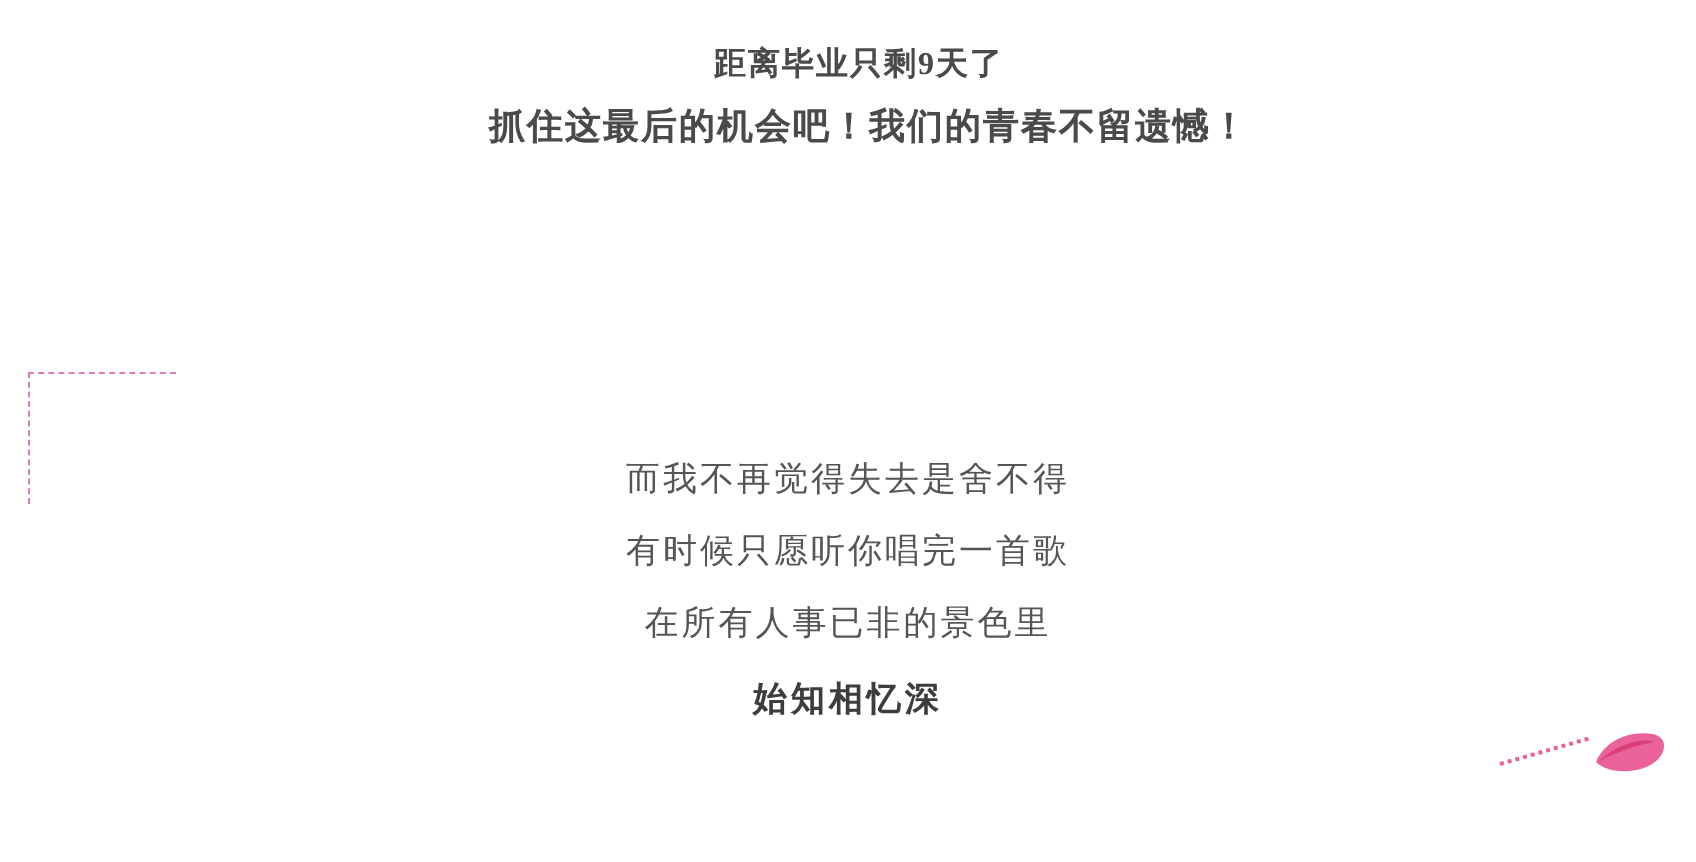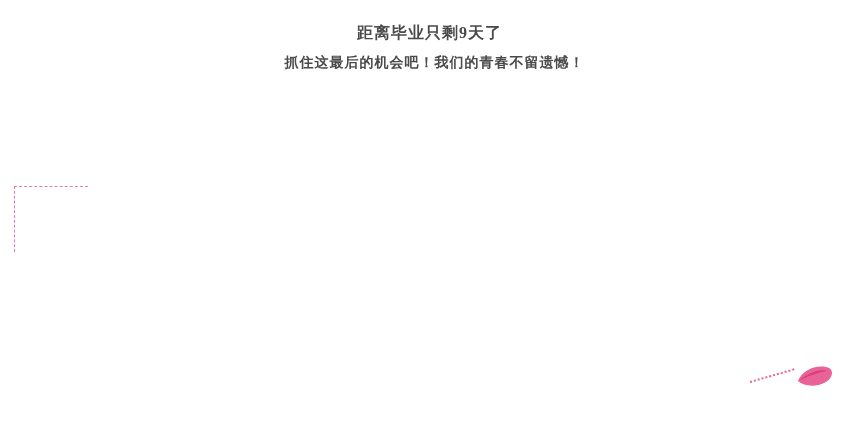--- a/index.html
+++ b/index.html
@@ -37,21 +37,21 @@
   }
   .header-line.l1 {
     font-size: 16px;
     line-height: 29px;
   }
   .header-line.l2 {
     font-size: 17px;
     line-height: 31px;
   }
   .header-line.l3 {
-    font-size: 14px;
+    font-size: 18px;
     line-height: 32px;
     margin-left: 10px;
   }
 
   
   .poem {
     position: absolute;
     top: 222px;
     left: 0;
     width: 848px;
@@ -131,20 +131,26 @@
   <div class="header">
     <div class="header-line l1">距离毕业只剩9天了</div>
     <div class="header-line l3">抓住这最后的机会吧！我们的青春不留遗憾！</div>
   </div>
 
   <div class="corner-deco">
     <div class="top-dash"></div>
     <div class="left-dash"></div>
   </div>
 
+  <div class="poem">
+    <div class="poem-line">而我不再觉得失去是舍不得</div>
+    <div class="poem-line">有时候只愿听你唱完一首歌</div>
+    <div class="poem-line">在所有人事已非的景色里</div>
+    <div class="poem-line final">始知相忆深</div>
+  </div>
 
   <div class="leaf-deco">
     <div class="dash"></div>
     <div class="leaf">
       <svg width="38" height="24" viewBox="0 0 38 24" xmlns="http://www.w3.org/2000/svg">
         <path d="M2 16 C6 6, 18 0, 30 2 C38 3, 38 12, 30 17 C22 22, 8 22, 2 16 Z" fill="#e9639a"></path>
         <path d="M3 16 C10 12, 20 8, 31 6 C26 4, 14 6, 3 16 Z" fill="#d6336c" opacity="0.75"></path>
       </svg>
     </div>
   </div>

